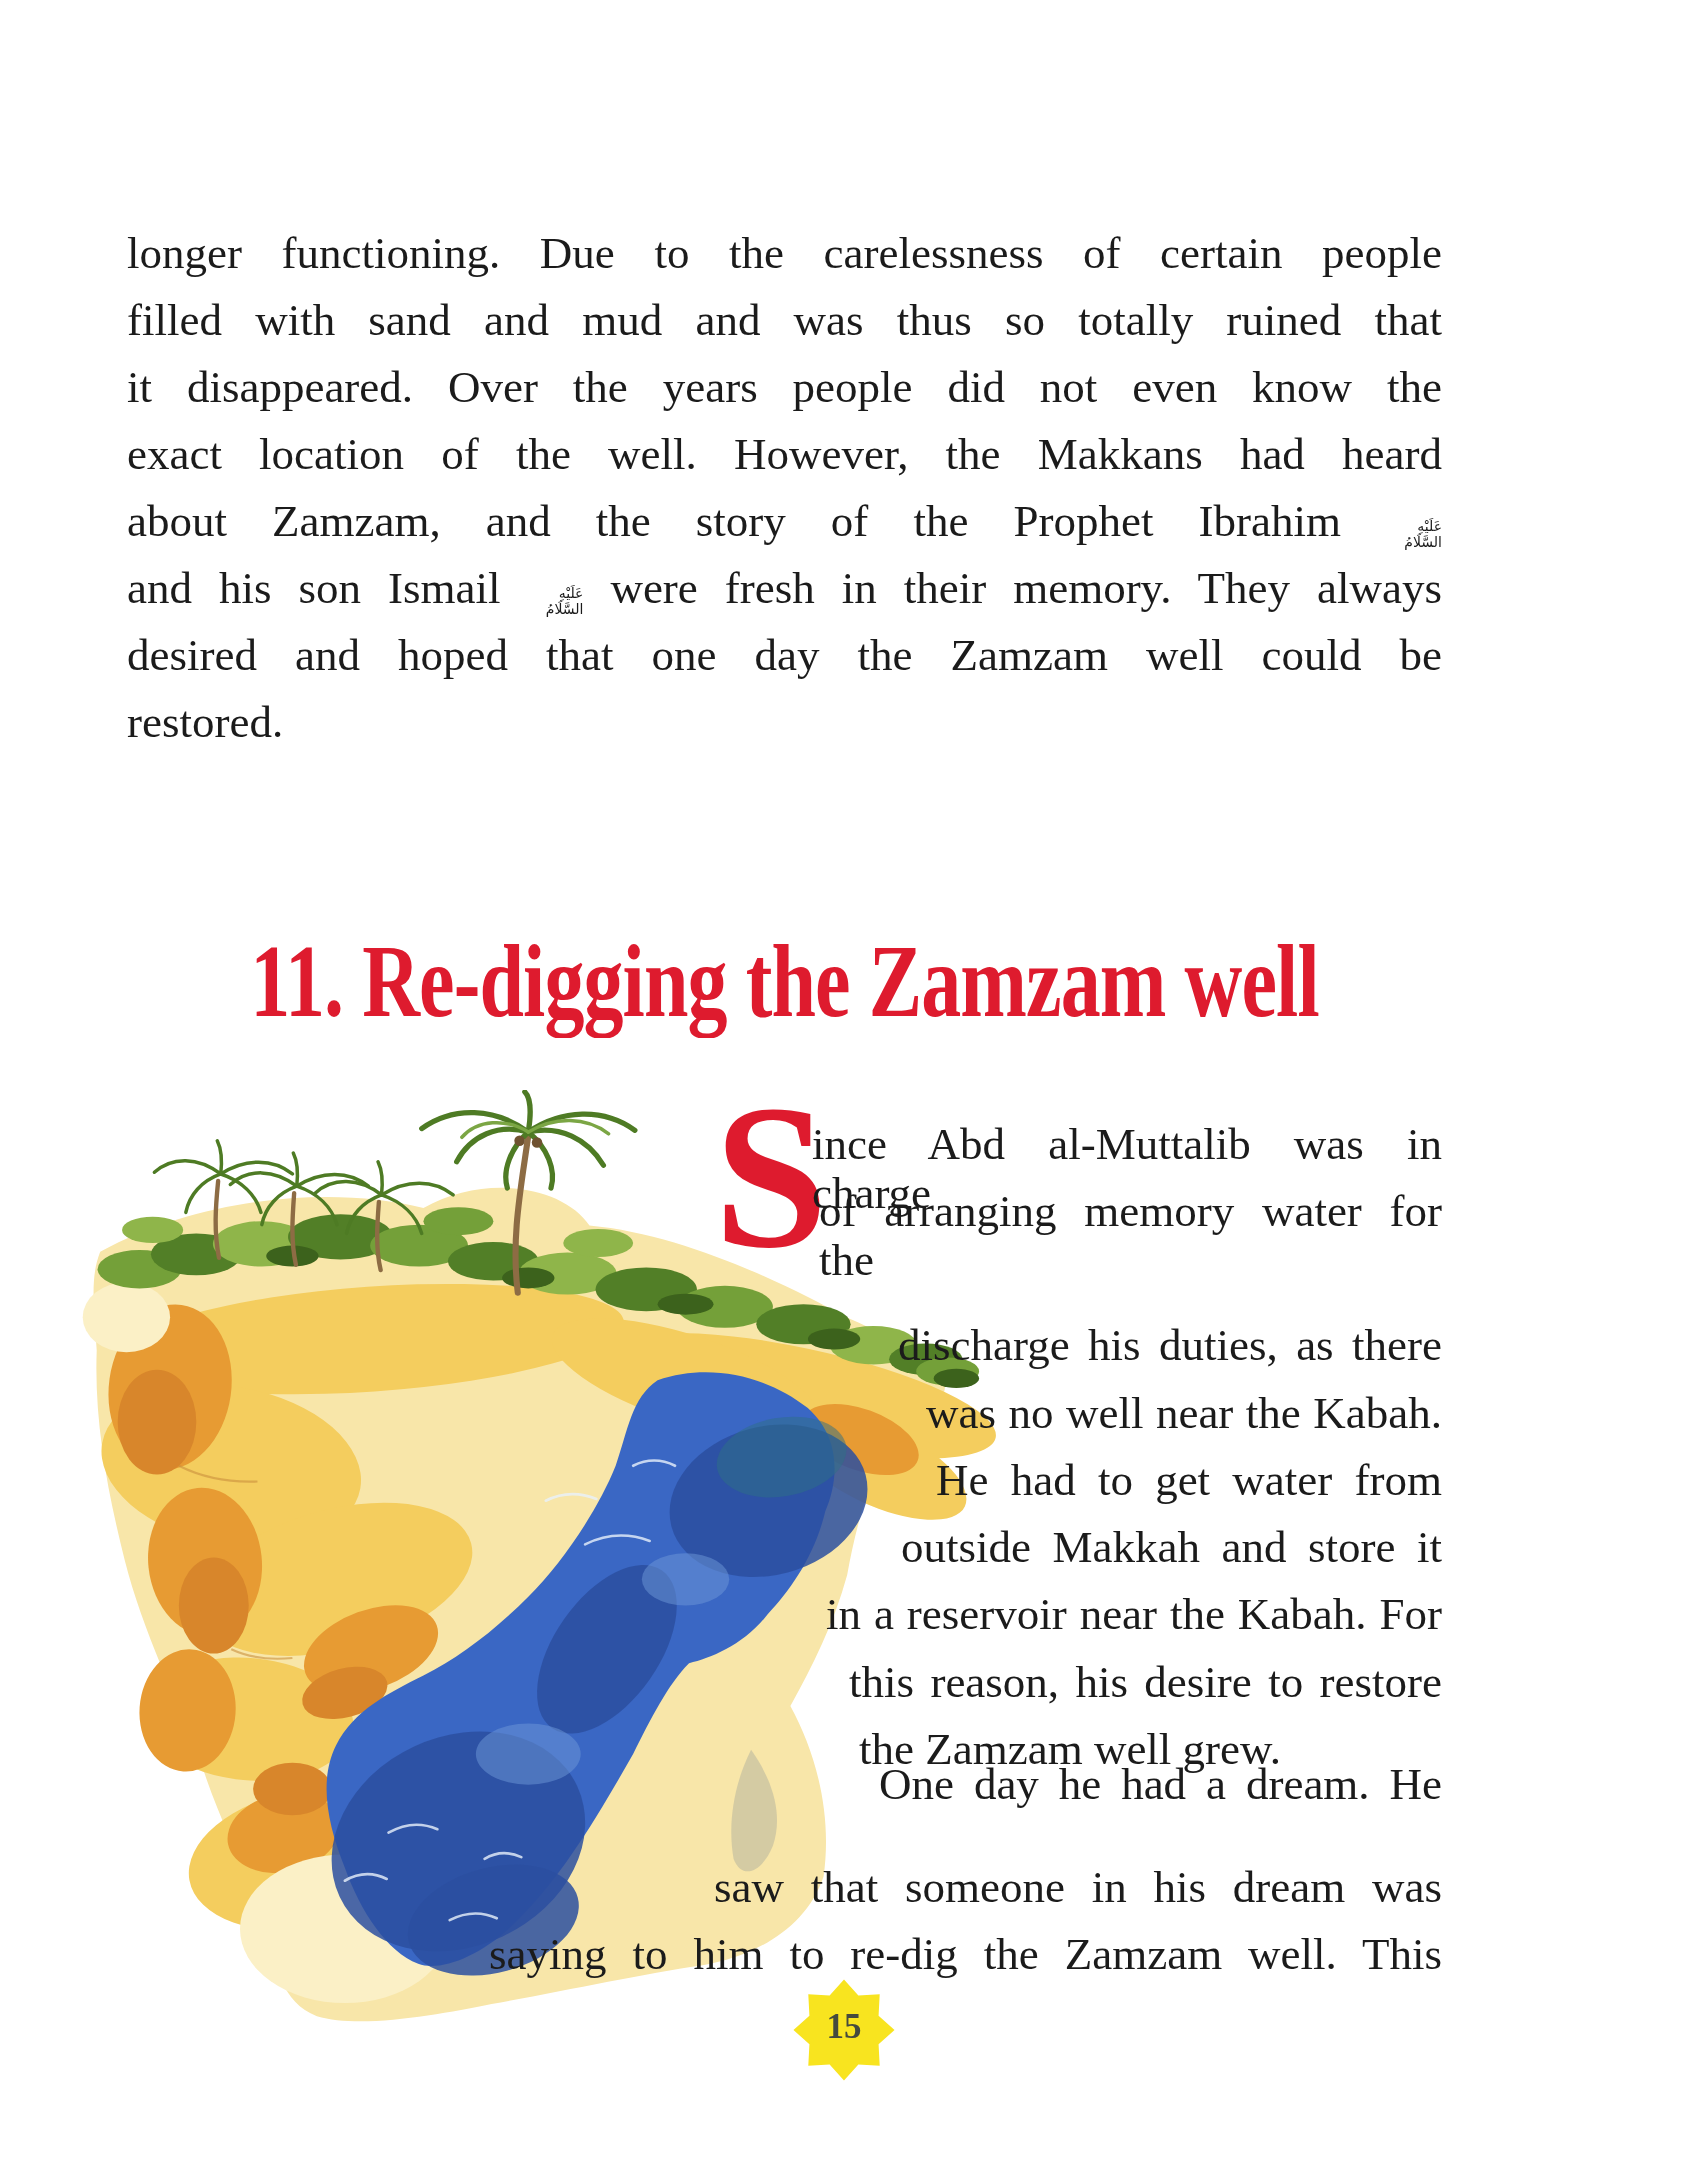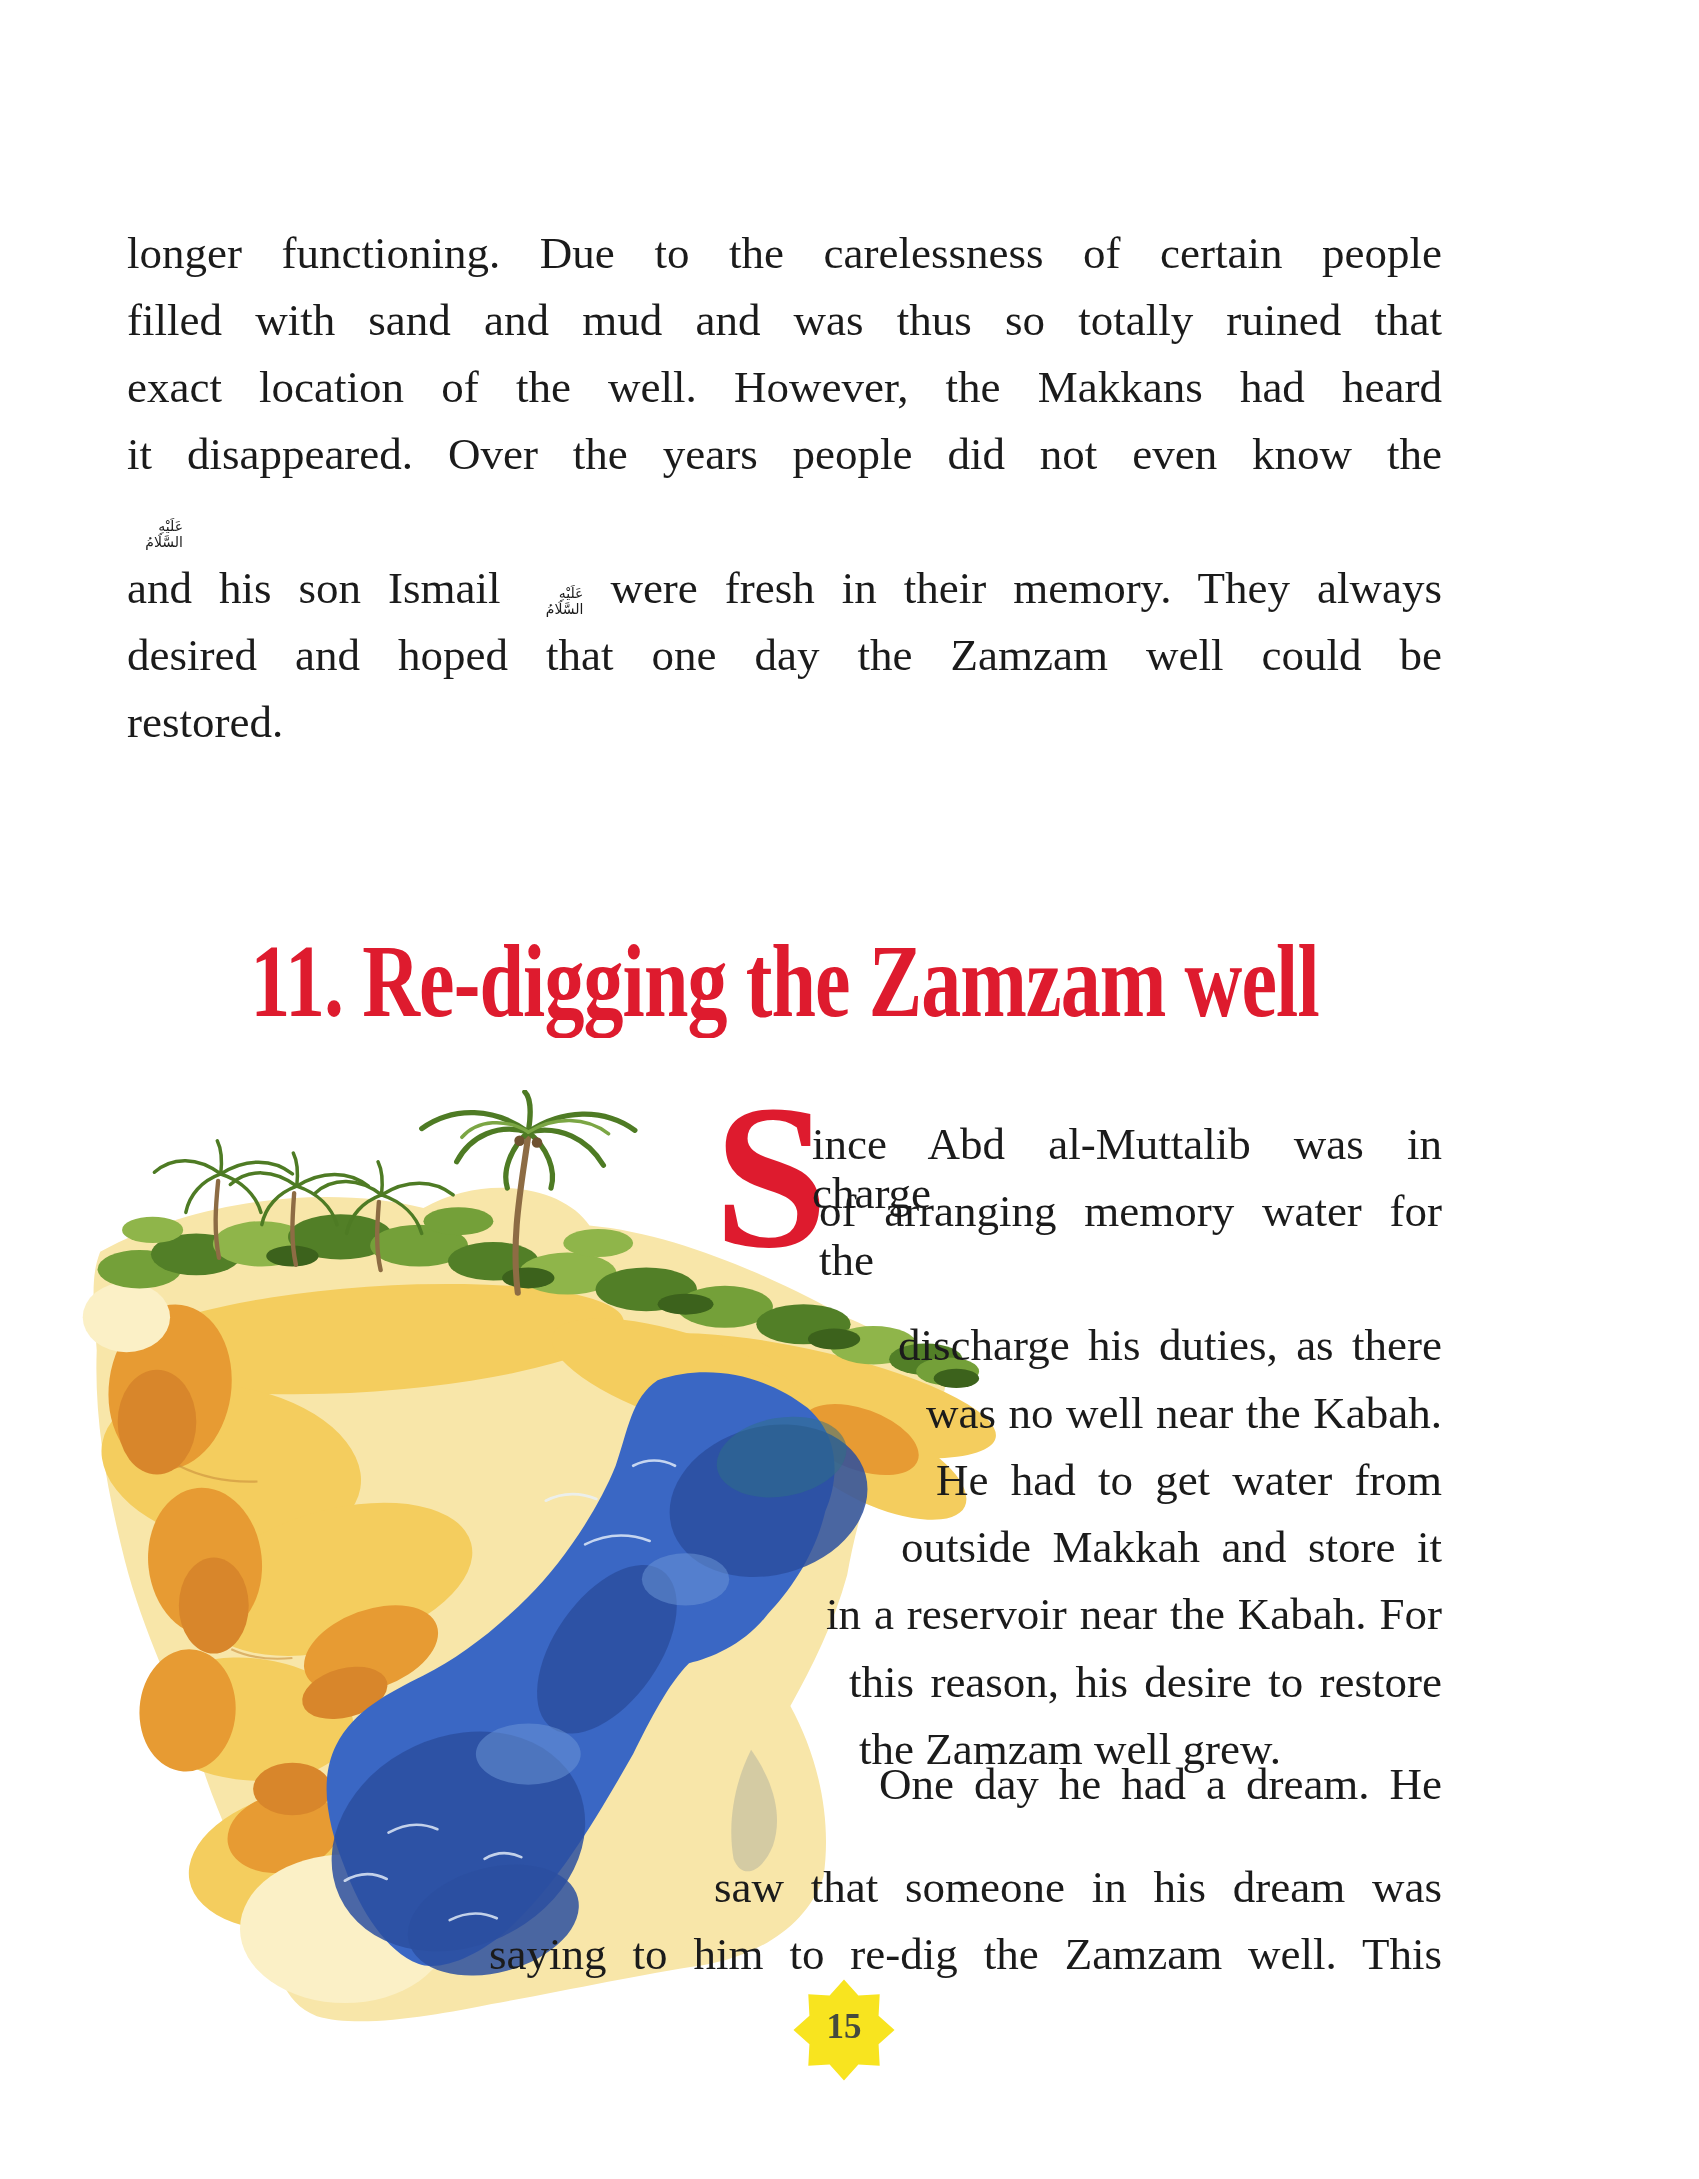--- a/index.html
+++ b/index.html
@@ -59,23 +59,24 @@
   .c-star{fill:var(--star_yellow,#f8e41f);}
 </style>
 </head>
 <body>
 
 <div class="page">
 
   <section class="intro">
     <div class="jl">longer functioning. Due to the carelessness of certain people</div>
     <div class="jl">filled with sand and mud and was thus so totally ruined that</div>
+    <div class="jl">it disappeared. Over the years people did not even know the</div>
     <div class="jl">exact location of the well. However, the Makkans had heard</div>
-    <div class="jl">it disappeared. Over the years people did not even know the</div>
     <div class="jl">
+      <span>about Zamzam, and the story of the Prophet Ibrahim</span>
       <span class="hon" dir="rtl"><span>عَلَيْهِ</span><span>السَّلَامُ</span></span>
     </div>
     <div class="jl">
       <span>and his son Ismail</span>
       <span class="hon" dir="rtl"><span>عَلَيْهِ</span><span>السَّلَامُ</span></span>
       <span>were fresh in their memory. They always</span>
     </div>
     <div class="jl">desired and hoped that one day the Zamzam well could be</div>
     <div class="lastl">restored.</div>
   </section>

